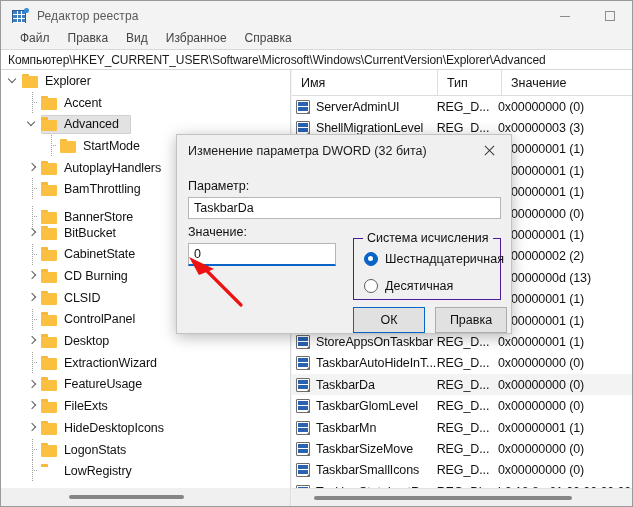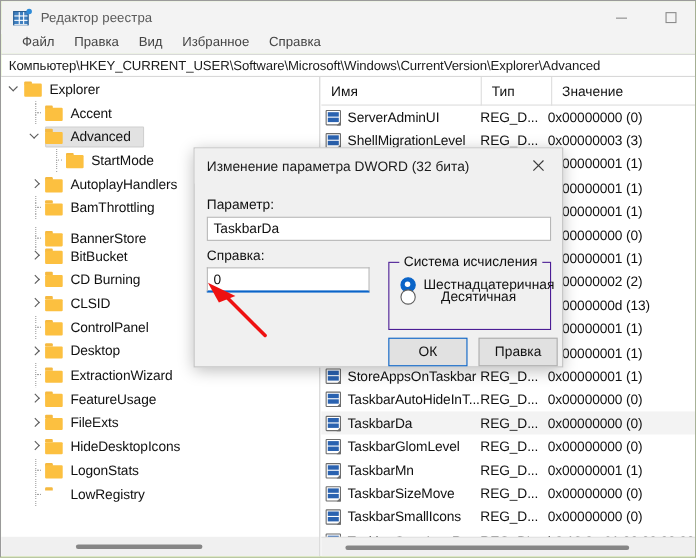--- a/index.html
+++ b/index.html
@@ -382,21 +382,21 @@
     padding: 0 4px;
     font-size: 12.5px; color: #111111;
     white-space: nowrap;
   }
   .radio-row {
     position: absolute;
     display: flex; align-items: center;
     white-space: nowrap;
   }
   .radio-1 { left: 10px; top: 13px; }
-  .radio-2 { left: 10px; top: 24px; gap: 16px; }
+  .radio-2 { left: 10px; top: 40px; }
   .radio-dot {
     width: 14px; height: 14px;
     border-radius: 50%;
     border: 1.5px solid #5e5e5e;
     background: #ffffff;
     margin-right: 7px;
     position: relative; flex: none;
   }
   .radio-dot.on {
     border-color: #0a64c8;
@@ -572,20 +572,32 @@
               <span class="folder">
                 <span class="tab"></span>
                 <span class="body"></span>
               </span>
               <span class="tree-label">BitBucket</span>
             </div>
           </div>
           <div class="tree-row">
             <div class="row-inner" style="padding-left: 25px;">
               <span class="expander">
+                <span class="dotline elbow"></span>
+              </span>
+              <span class="folder">
+                <span class="tab"></span>
+                <span class="body"></span>
+              </span>
+              <span class="tree-label">CabinetState</span>
+            </div>
+          </div>
+          <div class="tree-row">
+            <div class="row-inner" style="padding-left: 25px;">
+              <span class="expander">
                 <span class="chev"></span>
               </span>
               <span class="folder">
                 <span class="tab"></span>
                 <span class="body"></span>
               </span>
               <span class="tree-label">CD Burning</span>
             </div>
           </div>
           <div class="tree-row">
@@ -839,21 +851,21 @@
     <div class="dlg-title">
       <div class="dlg-title-text">Изменение параметра DWORD (32 бита)</div>
     </div>
     <div class="dlg-close">
       <div class="x"></div>
     </div>
 
     <div class="dlg-label lbl-param">Параметр:</div>
     <input class="dlg-input inp-param" type="text" readonly="" value="TaskbarDa" style="">
 
-    <div class="dlg-label lbl-value">Справка:</div>
+    <div class="dlg-label lbl-value">Значение:</div>
     <input class="dlg-input inp-value" type="text" value="0" style="">
 
     <div class="group-box">
       <div class="group-legend">Система исчисления</div>
       <div class="radio-row radio-1">
         <span class="radio-dot on"></span>
         <span class="radio-label">Шестнадцатеричная</span>
       </div>
       <div class="radio-row radio-2">
         <span class="radio-dot"></span>

